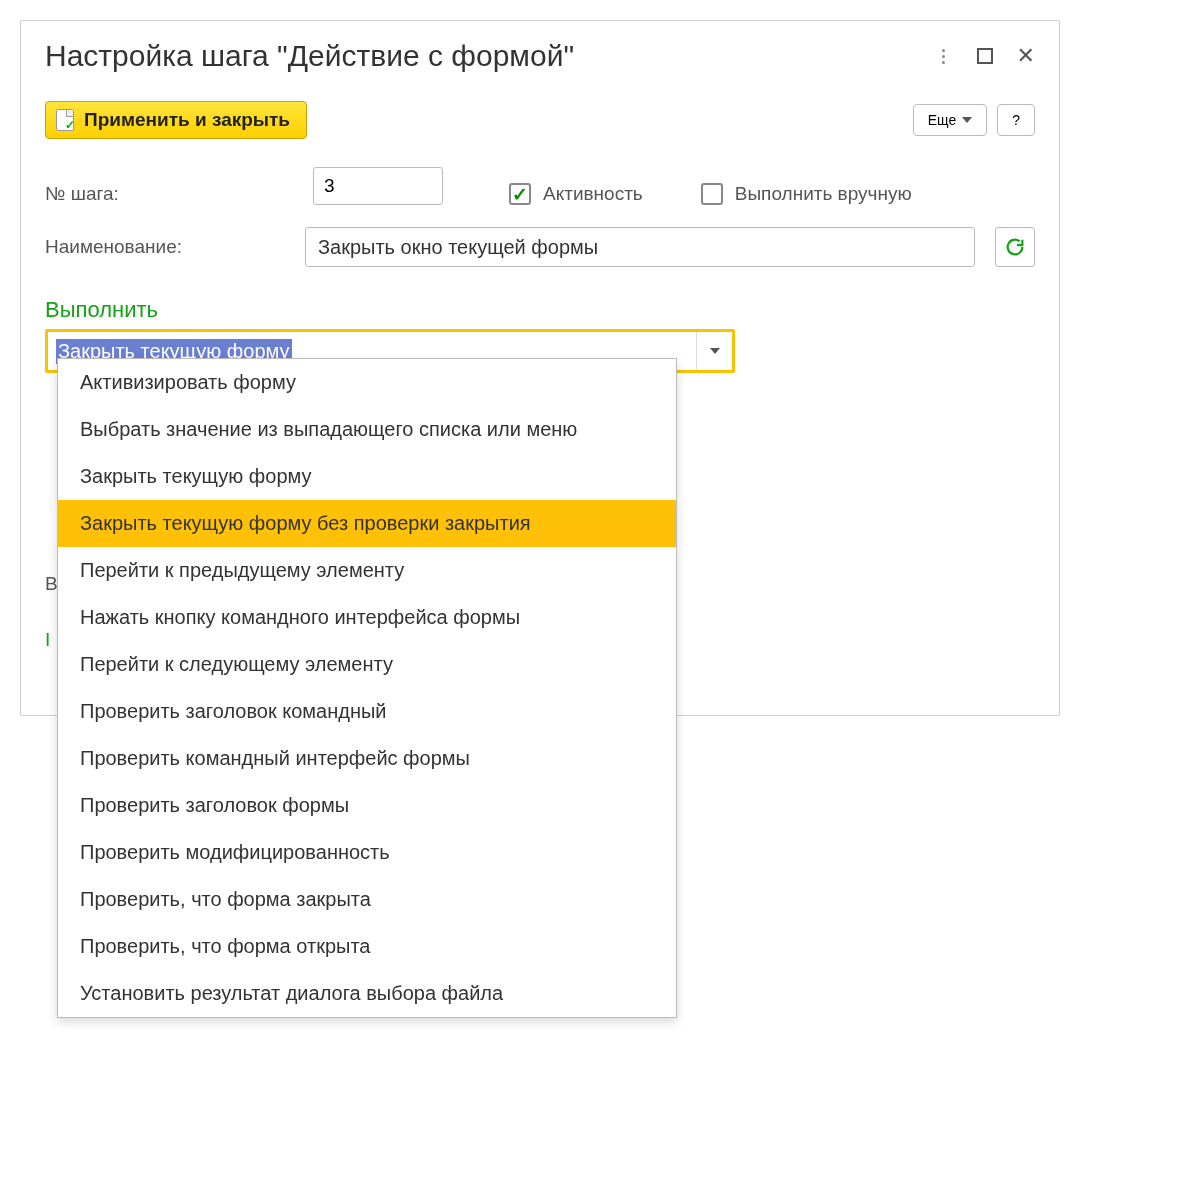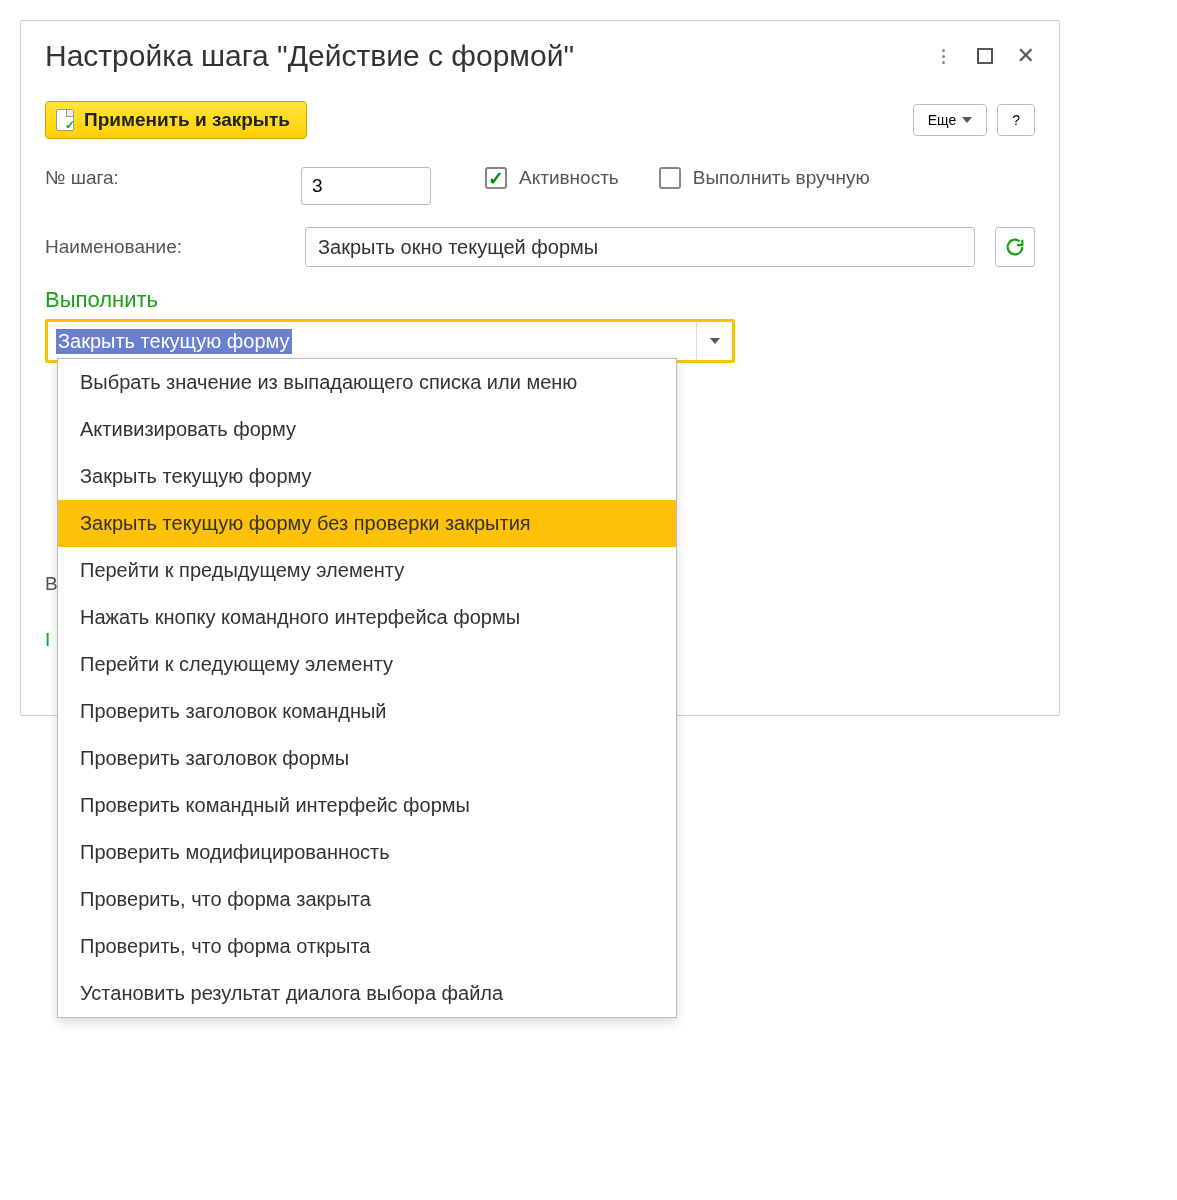--- a/index.html
+++ b/index.html
@@ -67,29 +67,29 @@
     content:""; position:absolute; top:0; right:0; width:6px; height:6px; background:#eee; border-left:1px solid #999; border-bottom:1px solid #999;
   }
   .apply-btn .doc-icon::after{
     content:"✓"; position:absolute; bottom:-2px; right:-2px; font-size:12px; color:#0a0; font-weight:bold;
   }
   .right-btns { display:flex; gap:10px;}
   .std-btn {
     background:#fff; border:1px solid #bbb; border-radius:4px; padding:7px 14px; font-size:14px; cursor:pointer; display:flex; align-items:center; gap:6px;
   }
   .std-btn .caret-down { width:0; height:0; border-left:5px solid transparent; border-right:5px solid transparent; border-top:6px solid #555;}
-  .form-row { display:flex; align-items:flex-start; gap:16px; margin-bottom:22px;}
+  .form-row { display:flex; align-items:flex-end; gap:28px; margin-bottom:22px;}
   .lbl { color:#555; font-size:19px; }
   .step-input { width:130px; height:38px; border:1px solid #bbb; border-radius:3px; padding:4px 10px; font-size:19px;}
   .checkbox {
     width:22px; height:22px; border:2px solid #888; border-radius:3px; display:inline-flex; align-items:center; justify-content:center; margin-right:8px; cursor:pointer;
   }
   .checkbox.checked::after{ content:"✓"; color:#0a8a0a; font-size:19px; font-weight:bold; line-height:1;}
   .check-wrap { display:flex; align-items:center; gap:4px; margin-left:38px;}
-  .name-row { display:flex; align-items:center; gap:20px; margin-bottom:20px;}
+  .name-row { display:flex; align-items:center; gap:20px; margin-bottom:30px;}
   .name-input {
     flex:1; height:40px; border:1px solid #bbb; border-radius:3px; padding:4px 12px; font-size:20px; display:flex; align-items:center;
   }
   .refresh-btn {
     width:40px; height:40px; border:1px solid #bbb; border-radius:3px; display:flex; align-items:center; justify-content:center; cursor:pointer;
   }
   .refresh-btn svg { width:22px; height:22px;}
   .section-label { color:#18a018; font-size:22px; margin-bottom:6px;}
   .combo {
     width:690px; height:44px; border:3px solid #f6c400; border-radius:2px; display:flex; align-items:stretch; background:#fff; position:relative;
@@ -147,21 +147,21 @@
     </div>
   </div>
 
   <div class="form-row">
     <span class="lbl" style="width:240px">№ шага:</span>
     <input class="step-input" value="3" style="">
     <div class="check-wrap">
       <span class="checkbox checked"></span>
       <span class="lbl">Активность</span>
     </div>
-    <div class="check-wrap" style="margin-left:24px">
+    <div class="check-wrap" style="margin-left:30px">
       <span class="checkbox"></span>
       <span class="lbl">Выполнить вручную</span>
     </div>
   </div>
 
   <div class="name-row">
     <span class="lbl" style="width:240px">Наименование:</span>
     <div class="name-input">
       <span>Закрыть окно текущей формы</span>
     </div>
@@ -182,27 +182,27 @@
       <span class="caret-down"></span>
     </div>
   </div>
 
   <span class="hidden-letters" style="top:552px">В</span>
   <span class="hidden-letters" style="top:608px;color:#18a018">І</span>
 
 </div>
 
 <div class="dropdown" id="dd">
+    <div class="dropdown-item">Активизировать форму</div>
     <div class="dropdown-item">Выбрать значение из выпадающего списка или меню</div>
-    <div class="dropdown-item">Активизировать форму</div>
     <div class="dropdown-item">Закрыть текущую форму</div>
     <div class="dropdown-item highlight">Закрыть текущую форму без проверки закрытия</div>
     <div class="dropdown-item">Перейти к предыдущему элементу</div>
     <div class="dropdown-item">Нажать кнопку командного интерфейса формы</div>
     <div class="dropdown-item">Перейти к следующему элементу</div>
     <div class="dropdown-item">Проверить заголовок командный</div>
+    <div class="dropdown-item">Проверить командный интерфейс формы</div>
     <div class="dropdown-item">Проверить заголовок формы</div>
-    <div class="dropdown-item">Проверить командный интерфейс формы</div>
     <div class="dropdown-item">Проверить модифицированность</div>
     <div class="dropdown-item">Проверить, что форма закрыта</div>
     <div class="dropdown-item">Проверить, что форма открыта</div>
     <div class="dropdown-item">Установить результат диалога выбора файла</div>
   </div>
 
 </body></html>

